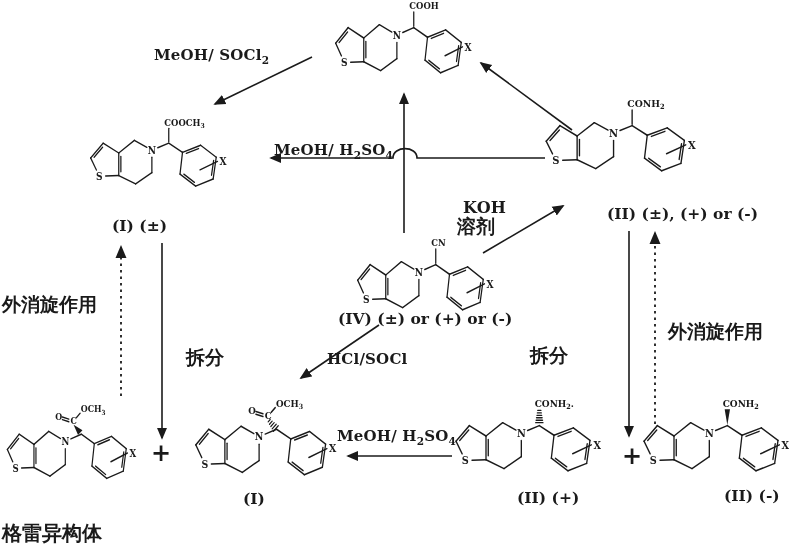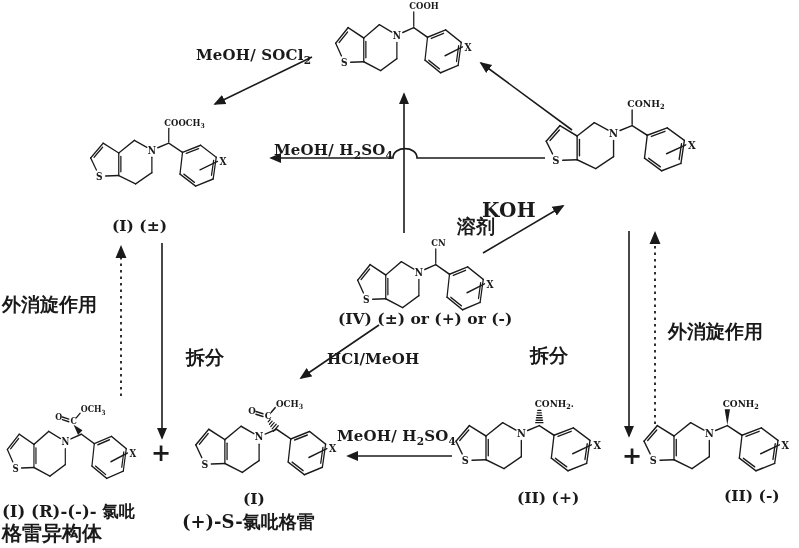--- a/index.html
+++ b/index.html
@@ -302,35 +302,34 @@
       <line x1="185" y1="43" x2="156" y2="53" stroke="#1a1a1a" stroke-width="2" stroke-linecap="round"></line>
       <line x1="181.72278403566702" y1="47.71493493866745" x2="162.002784035667" y2="54.514934938667444" stroke="#1a1a1a" stroke-width="2" stroke-linecap="round"></line>
       <line x1="184" y1="78" x2="212" y2="66" stroke="#1a1a1a" stroke-width="2" stroke-linecap="round"></line>
       <text x="23" y="92" fill="#1a1a1a" font-size="14.5" text-anchor="middle" font-family="&quot;DejaVu Serif&quot;,&quot;Liberation Serif&quot;,serif" font-weight="600"><tspan>S</tspan></text>
       <text x="107" y="55" fill="#1a1a1a" font-size="14.5" text-anchor="middle" font-family="&quot;DejaVu Serif&quot;,&quot;Liberation Serif&quot;,serif" font-weight="600"><tspan>N</tspan></text>
       <text x="221" y="71" fill="#1a1a1a" font-size="14.5" text-anchor="middle" font-family="&quot;DejaVu Serif&quot;,&quot;Liberation Serif&quot;,serif" font-weight="600"><tspan>X</tspan></text>
       <text x="127" y="15" fill="#1a1a1a" font-size="13.5" text-anchor="start" font-family="&quot;DejaVu Serif&quot;,&quot;Liberation Serif&quot;,serif" font-weight="600"><tspan>CONH</tspan><tspan dy="3" font-size="9.719999999999999">2</tspan></text>
       <polygon points="134,39 130,18 138,18" fill="#1a1a1a"></polygon>
     </svg>
 
-  <div class="rg" style="left:154px; top:46px;margin-left:42px;">MeOH/ SOCl<sub>2</sub></div>
+  <div class="rg" style="left:154px; top:46px;">MeOH/ SOCl<sub>2</sub></div>
   <div class="rg" style="left:274px; top:141px;">MeOH/ H<sub>2</sub>SO<sub>4</sub></div>
-  <div class="rg" style="left:482px; top:198px; font-size:20px;">KOH</div>
+  <div class="rg" style="left:463px; top:198px; font-size:16px;">KOH</div>
   <div class="cn" style="left:457px; top:214px;">溶剂</div>
-  <div class="rg" style="left:327px; top:350px;">HCl/MeOH</div>
+  <div class="rg" style="left:327px; top:350px;">HCl/SOCl</div>
   <div class="rg" style="left:337px; top:427px;">MeOH/ H<sub>2</sub>SO<sub>4</sub></div>
 
   <div class="cn" style="left:2px; top:292px;">外消旋作用</div>
   <div class="cn" style="left:668px; top:319px;">外消旋作用</div>
   <div class="cn" style="left:186px; top:345px;">拆分</div>
   <div class="cn" style="left:530px; top:343px;">拆分</div>
   <div class="plus" style="left:151px; top:441px;">+</div>
   <div class="plus" style="left:622px; top:444px;">+</div>
 
   <div class="cap" style="left:112px; top:216px;">(I) (±)</div>
+  <div class="cap" style="left:607px; top:204px;">(II) (±), (+) or (-)</div>
   <div class="cap" style="left:338px; top:309px;">(IV) (±) or (+) or (-)</div>
-  <div class="mix" style="left:2px; top:501px;">(I) (R)-(-)- 氯吡</div>
   <div class="cn cn-big" style="left:2px; top:520px;">格雷异构体</div>
   <div class="cap" style="left:243px; top:489px;">(I)</div>
-  <div class="mix" style="left:182px; top:510px; font-size:18px;">(+)-S-氯吡格雷</div>
   <div class="cap" style="left:517px; top:488px;">(II) (+)</div>
   <div class="cap" style="left:724px; top:486px;">(II) (-)</div>
 </div>
 
 </body></html>

